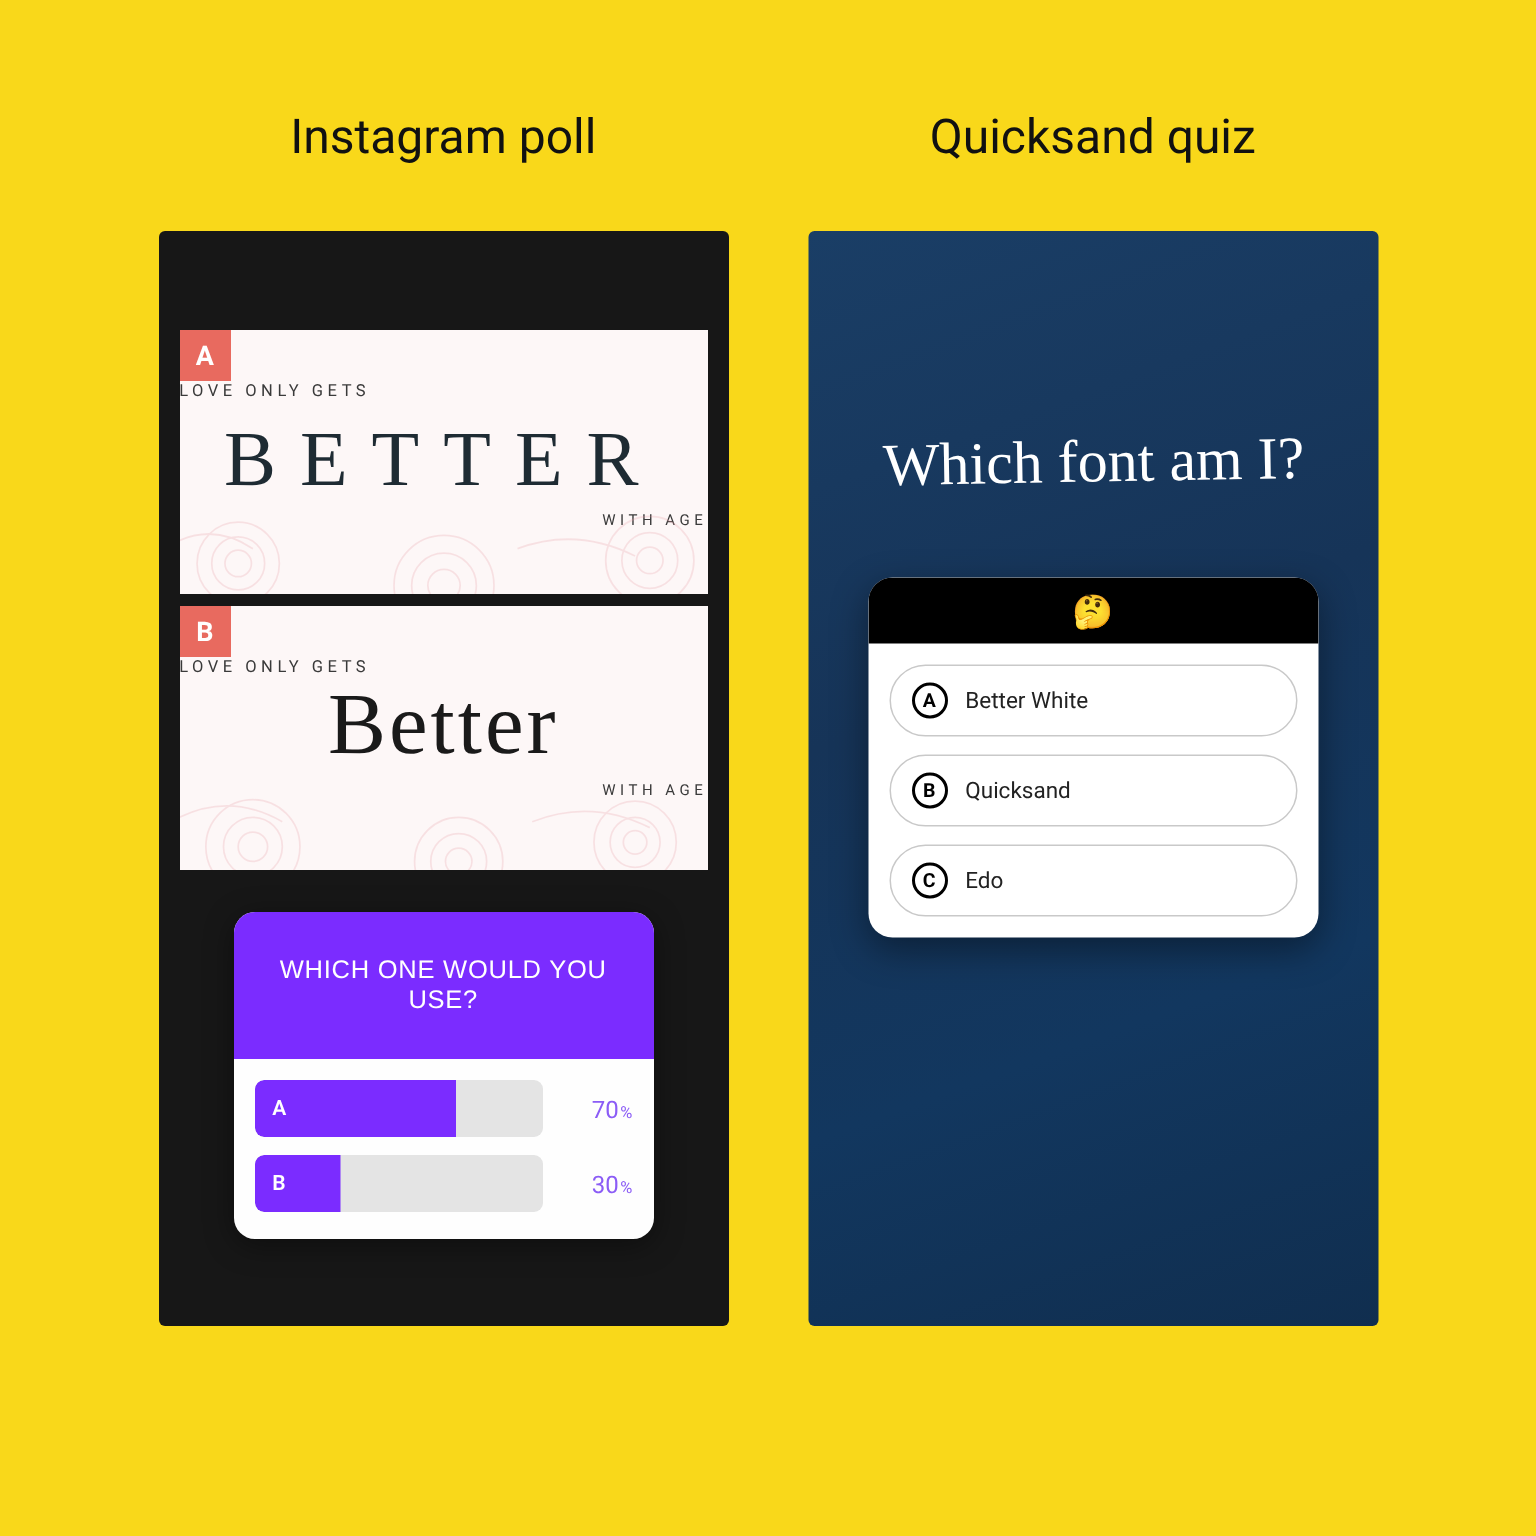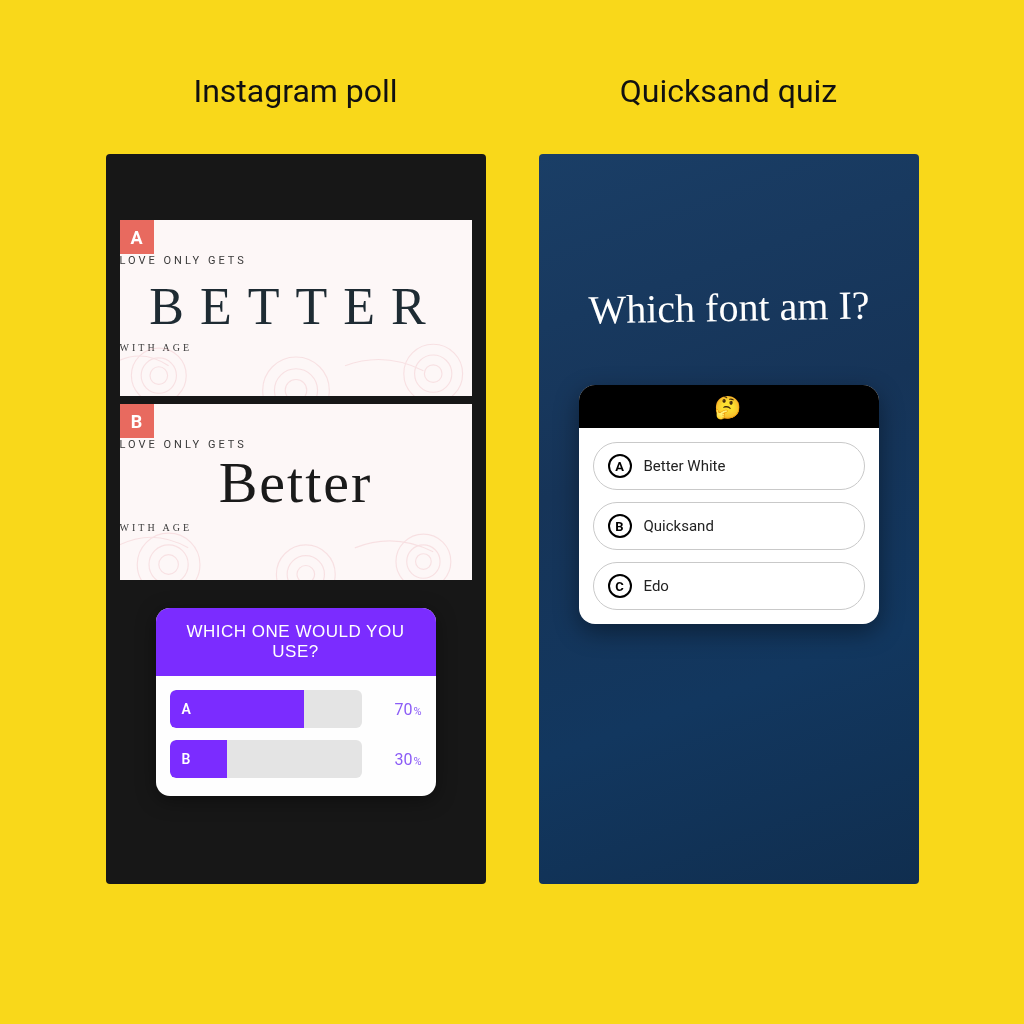--- a/index.html
+++ b/index.html
@@ -67,26 +67,25 @@
   }
   .card .big-script {
     text-align: center;
     font-family: "Brush Script MT", "Segoe Script", cursive;
     font-size: 58px;
     color: #1a1a1a;
     margin-top: -2px;
     letter-spacing: 2px;
   }
   .card .sub {
-    text-align: left;
+    text-align: right;
     letter-spacing: 3px;
     font-size: 10px;
     color: #3a3a3a;
     margin-top: 6px;
-    font-family: Liberation Serif, serif;
   }
   .flowers {
     position: absolute;
     bottom: -20px; left: -20px; right: -20px;
     height: 120px;
     opacity: 0.25;
     pointer-events: none;
   }
   .flowers svg { width: 100%; height: 100%; }
   
@@ -95,21 +94,21 @@
     width: 280px;
     background: #fefefe;
     border-radius: 14px;
     overflow: hidden;
     box-shadow: 0 4px 20px rgba(0,0,0,.4);
   }
   .poll-head {
     background: #7b2cff;
     color: #fff;
     text-align: center;
-    padding: 14px 8px;
+    padding: 29px 8px;
     font-size: 17px;
     letter-spacing: 0.5px;
     font-weight: 500;
     font-family: "Arial Narrow", Arial, sans-serif;
   }
   .poll-body { padding: 14px 14px 18px; }
   .bar-row {
     display: flex;
     align-items: center;
     gap: 12px;

